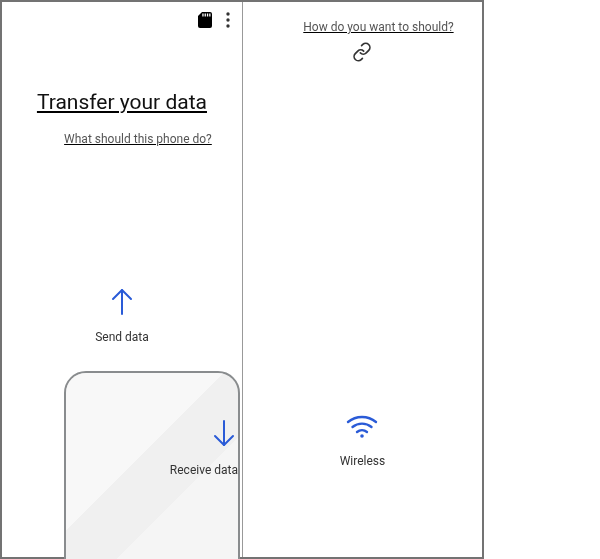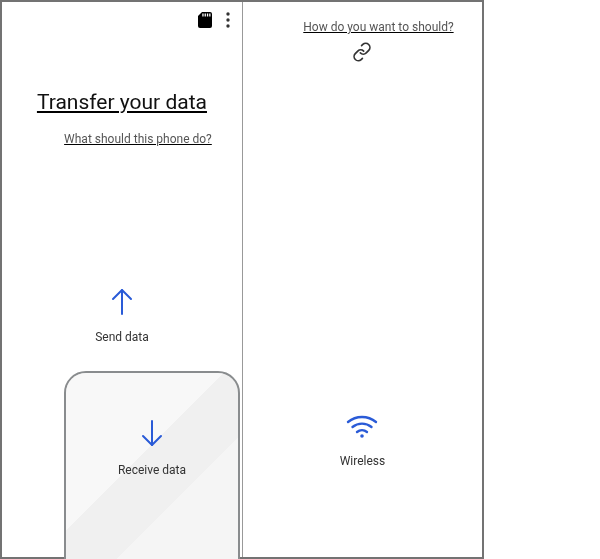--- a/index.html
+++ b/index.html
@@ -84,21 +84,21 @@
       content: "";
       position: absolute;
       inset: 0;
       background:
         linear-gradient(135deg, rgba(255,255,255,0.55) 0 40%, rgba(255,255,255,0) 40%),
         linear-gradient(135deg, rgba(255,255,255,0) 60%, rgba(255,255,255,0.35) 60%);
       pointer-events: none;
     }
     .device-inner {
       position: relative;
-      text-align: center;
+      text-align: right;
       padding-top: 46px;
     }
     .cable-wrap { top: 282px; }
     .wireless-wrap { top: 412px; }
     .link-icon-wrap {
       position: absolute;
       top: 40px;
       width: 100%;
       text-align: center;
     }

